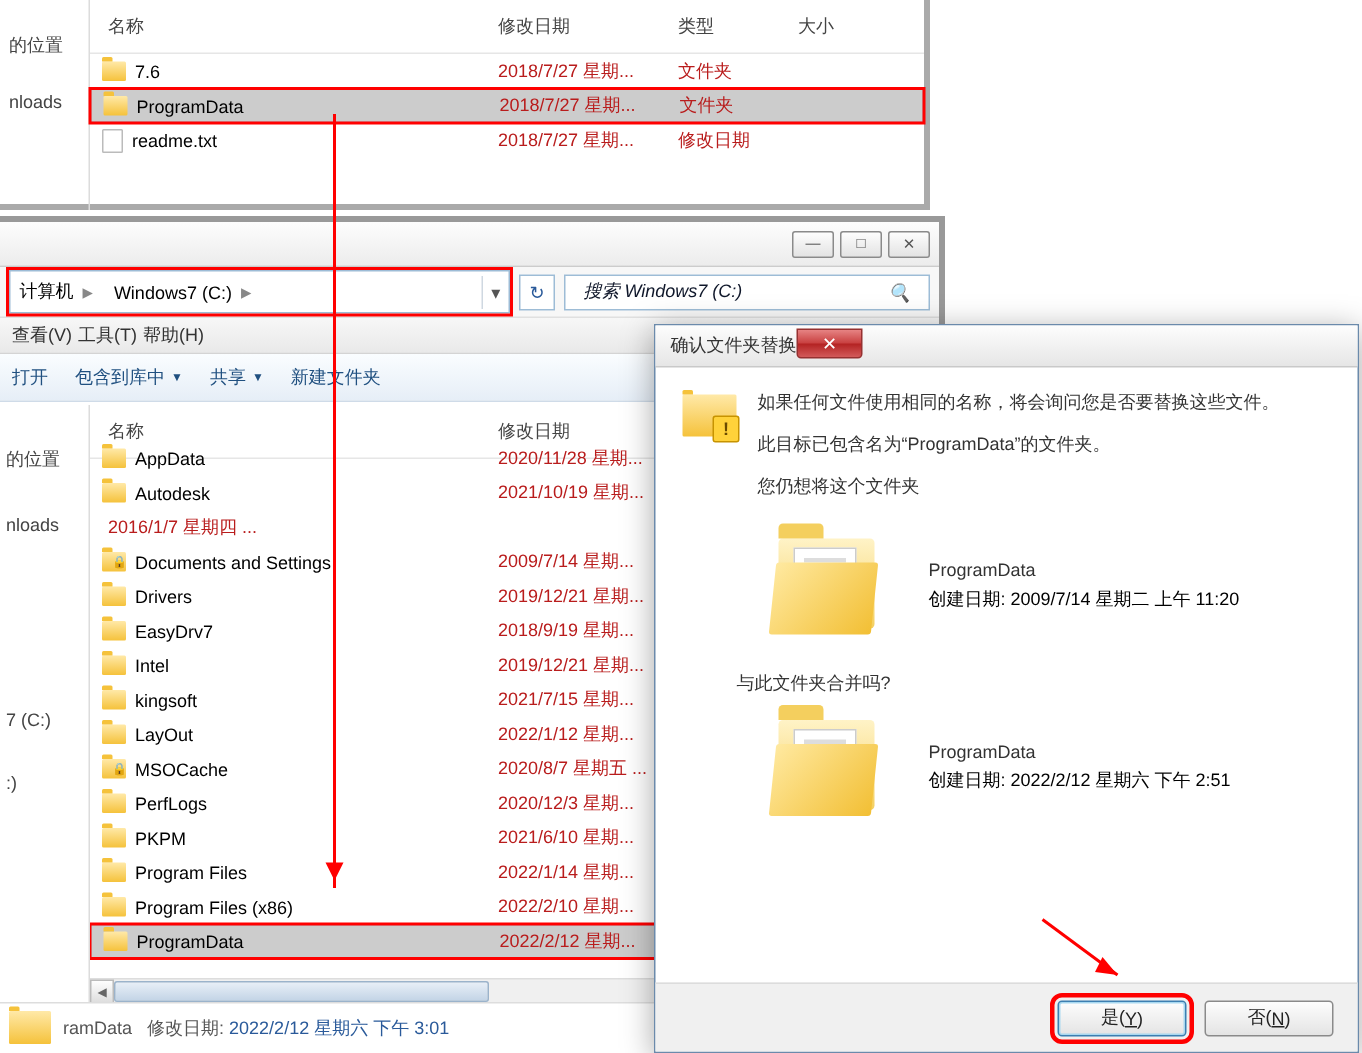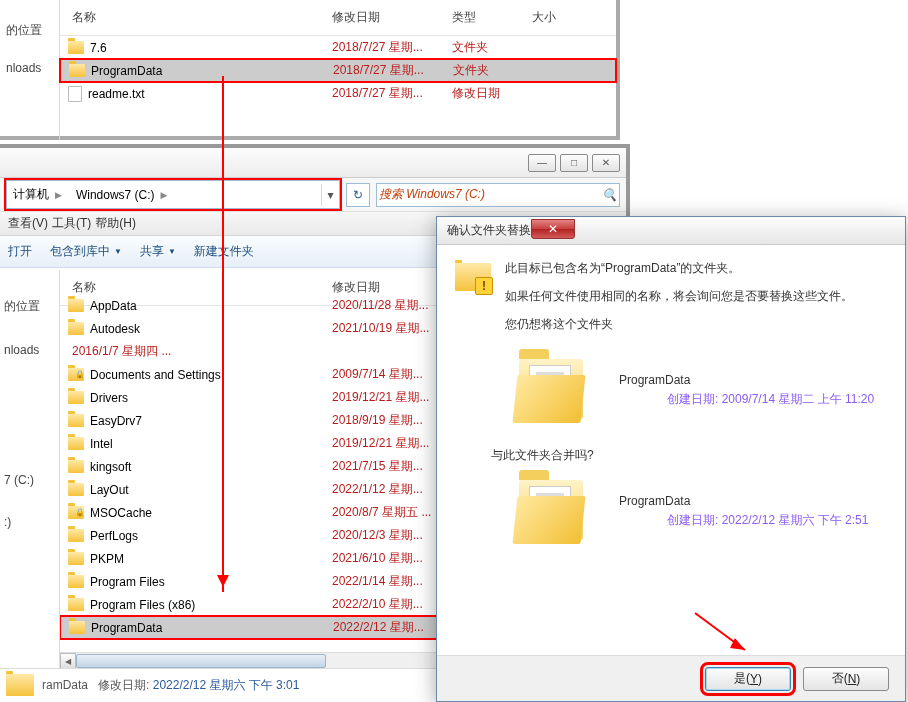--- a/index.html
+++ b/index.html
@@ -31,21 +31,21 @@
   .explorer2 { position: absolute; left: 0; top: 144px; width: 630px; height: 558px; background: #fff; border-top: 4px solid #999; border-right: 4px solid #999; }
   .titlebar2 { height: 30px; background: linear-gradient(#fdfdfd,#ececec); border-bottom: 1px solid #ccc; display: flex; justify-content: flex-end; align-items: center; padding-right: 6px; gap: 4px; }
   .win-btn { width: 28px; height: 18px; border: 1px solid #8a8a8a; border-radius: 2px; background: linear-gradient(#fdfdfd,#e3e3e3); display: flex; align-items: center; justify-content: center; color: #555; font-size: 10px; }
 
   .addr-row { display: flex; align-items: center; height: 34px; padding: 4px 6px; gap: 6px; background: #f7f7f7; border-bottom: 1px solid #e0e0e0; }
   .addr-box { flex: 1; height: 29px; border: 1px solid #9dbcd6; background: #fff; display: flex; align-items: center; overflow: hidden; outline: 2px solid #ff0000; }
   .crumb { padding: 0 6px; display: flex; align-items: center; gap: 4px; height: 100%; }
   .crumb-sep { color: #888; font-size: 9px; padding: 0 2px; }
   .addr-drop { width: 18px; height: 22px; border-left: 1px solid #cfd8e1; display: flex; align-items: center; justify-content: center; color: #555; }
   .refresh-btn { width: 24px; height: 24px; border: 1px solid #9dbcd6; background: #fff; display: flex; align-items: center; justify-content: center; color: #2a5a9a; }
-  .search-box { width: 244px; height: 24px; border: 1px solid #9dbcd6; background: #fff; display: flex; align-items: center; padding: 0 2px; color: #c2410c; font-style: italic; justify-content: space-between; }
+  .search-box { width: 244px; height: 24px; border: 1px solid #9dbcd6; background: #fff; display: flex; align-items: center; padding: 0 12px; color: #0f172a; font-style: italic; justify-content: space-between; }
 
   .menu-row { height: 24px; background: linear-gradient(#f7f7f7,#e9e9e9); display: flex; align-items: center; border-bottom: 1px solid #d4d4d4; padding-left: 8px; gap: 4px; color: #333; }
 
   .tool-row { height: 32px; background: linear-gradient(#fafdff,#e6eef7); display: flex; align-items: center; border-bottom: 1px solid #cfdbe8; padding-left: 8px; gap: 18px; color: #205080; }
   .tool-row .tb { display: flex; align-items: center; gap: 4px; }
   .tool-drop { font-size: 8px; color: #205080; }
 
   .explorer2 .body { display: flex; position: absolute; top: 122px; bottom: 34px; left: 0; right: 0; }
   .explorer2 .side-slice2 { width: 60px; border-right: 1px solid #dcdcdc; color: #444; padding-left: 4px; }
   .explorer2 .side-slice2 div { margin-top: 28px; font-size: 12px; }
@@ -72,21 +72,21 @@
   .dlg-folder-block { margin-left: 56px; margin-top: 8px; }
   .dlg-folder-row { display: flex; align-items: center; gap: 24px; margin-top: 10px; }
   .large-folder { width: 84px; height: 74px; position: relative; }
   .lf-back { position: absolute; left: 8px; top: 6px; width: 64px; height: 60px; background: linear-gradient(#fff3c7,#f4cf5e); border-radius: 3px; }
   .lf-back::before { content: ""; position: absolute; top: -10px; left: 0; width: 30px; height: 10px; background: #f4cf5e; border-radius: 3px 3px 0 0; }
   .lf-doc { position: absolute; left: 18px; top: 12px; width: 42px; height: 50px; background: #fff; border: 1px solid #ccc; }
   .lf-doc::before { content: ""; position: absolute; top: 6px; left: 6px; right: 6px; height: 3px; background: #ddd; box-shadow: 0 7px #ddd, 0 14px #ddd, 0 21px #ddd, 0 28px #ddd; }
   .lf-front { position: absolute; left: 4px; top: 22px; width: 68px; height: 48px; background: linear-gradient(130deg,#ffe9a0,#f2bf34); border-radius: 2px; transform: skewX(-6deg); }
   .dlg-info { line-height: 1.6; }
   .dlg-info .fname { color: #333; }
-  .dlg-info .fmeta { color: #8b5cf6; font-size: 12px; margin-left: 48px; }
+  .dlg-info .fmeta { color: #000000; font-size: 12px; }
 
   .dlg-footer { position: absolute; bottom: 0; left: 0; right: 0; height: 46px; background: #f0f0f0; border-top: 1px solid #dcdcdc; display: flex; align-items: center; justify-content: flex-end; padding-right: 16px; gap: 12px; }
   .dlg-btn { min-width: 86px; height: 24px; border: 1px solid #8a8a8a; border-radius: 3px; background: linear-gradient(#fdfdfd,#e4e4e4); display: flex; align-items: center; justify-content: center; color: #222; }
   .dlg-btn.primary { outline: 3px solid #ff0000; outline-offset: 2px; border: 1px solid #3c7fb1; box-shadow: inset 0 0 0 1px #a8d8f0; }
 
   
   .arrow-v { position: absolute; left: 222px; top: 76px; width: 2px; height: 516px; background: #ff0000; z-index: 50; }
   .arrow-v::after { content: ""; position: absolute; bottom: -1px; left: -5px; border: 6px solid transparent; border-top: 12px solid #ff0000; }
   .arrow-diag { position: absolute; left: 690px; top: 608px; width: 70px; height: 50px; z-index: 60; pointer-events: none; }
   .arrow-diag svg { width: 100%; height: 100%; }
@@ -331,24 +331,24 @@
     <div class="dlg-close">
       <span>✕</span>
     </div>
   </div>
   <div class="dlg-body">
     <div class="dlg-head">
       <div class="warn-ico">
           <div class="folder-ico"></div>
         </div>
       <div>
+        <p>如果任何文件使用相同的名称，将会询问您是否要替换这些文件。</p>
         <p>
           <span>此目标已包含名为“</span><span>ProgramData</span><span>”的文件夹。</span>
         </p>
-        <p>如果任何文件使用相同的名称，将会询问您是否要替换这些文件。</p>
         <p style="margin-top:10px">您仍想将这个文件夹</p>
       </div>
     </div>
 
     <div class="dlg-folder-block">
       <div class="dlg-folder-row">
         <div class="large-folder">
           <div class="lf-back"></div>
             <div class="lf-doc"></div>
             <div class="lf-front"></div>

